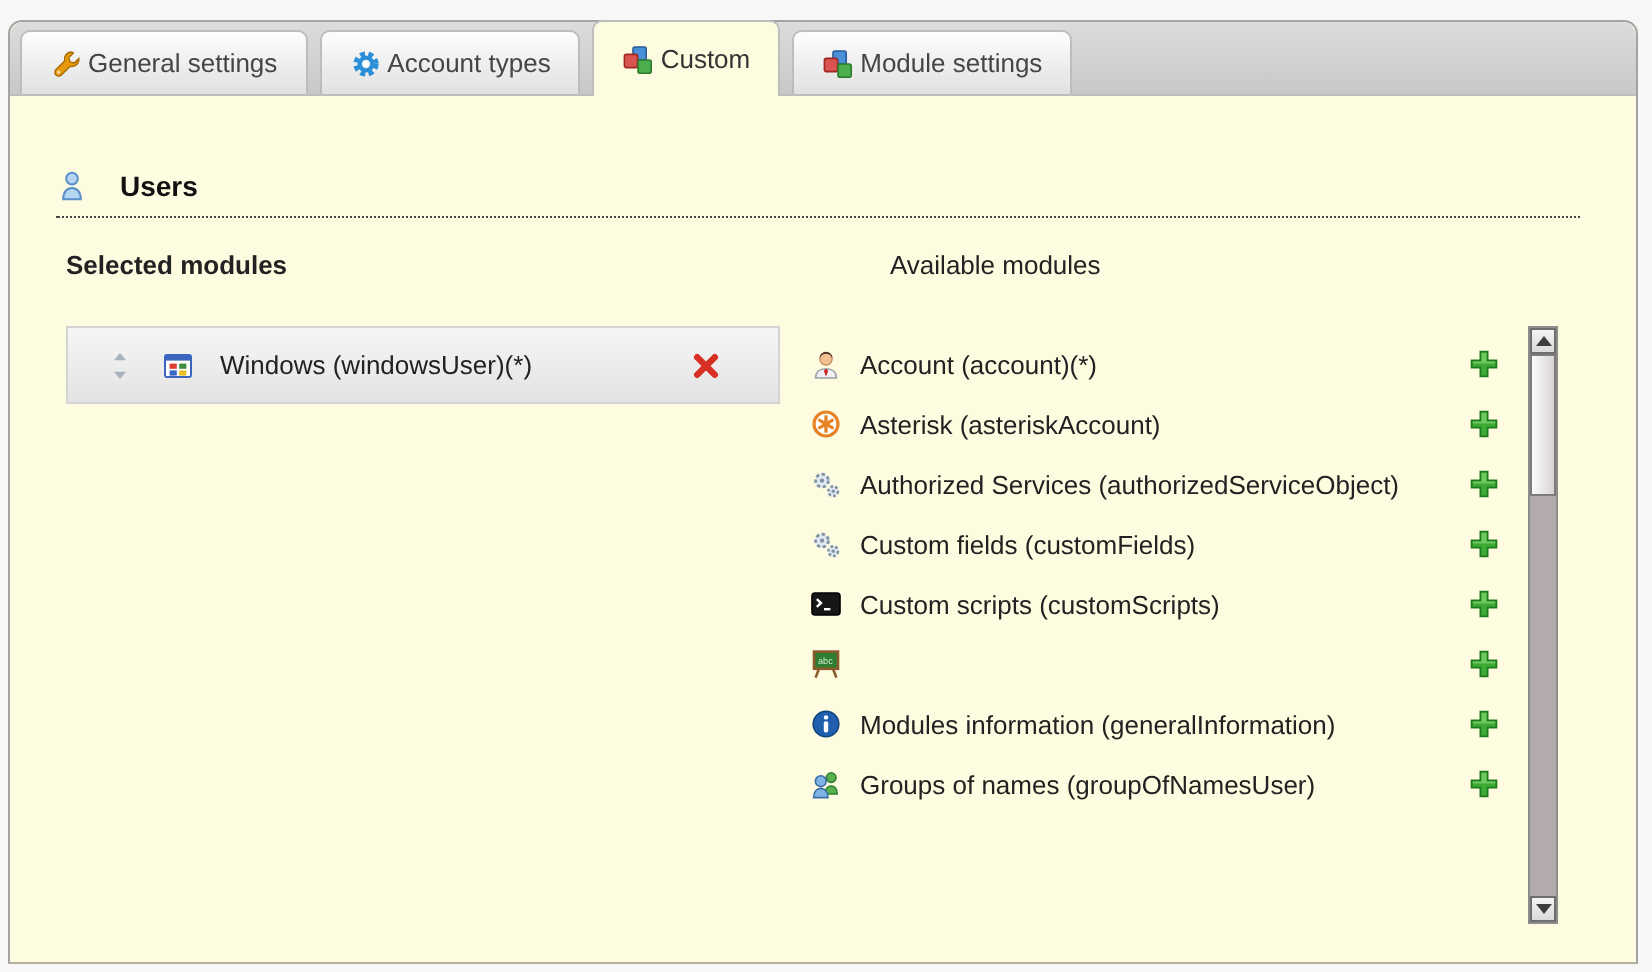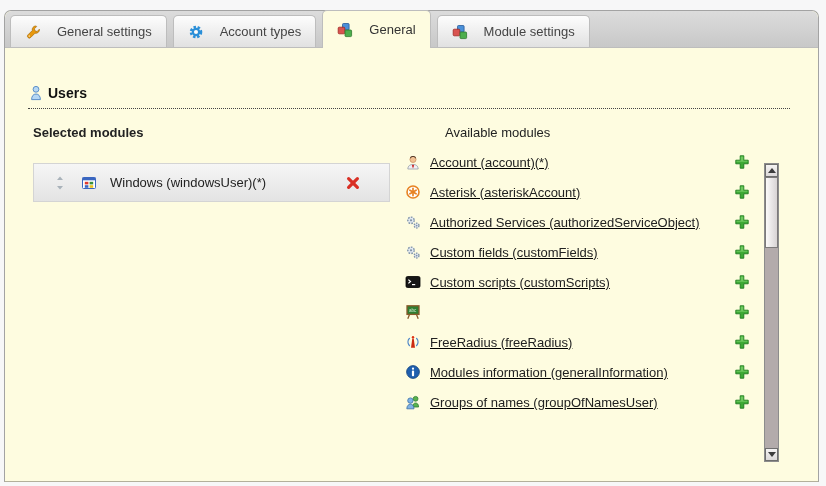--- a/index.html
+++ b/index.html
@@ -19,38 +19,38 @@
   .tab-strip {
     position:absolute; left:0; top:0; right:0; height:37px;
     background:linear-gradient(#dcdcdc,#c8c8c8);
     border-bottom:1px solid #bdbdbd;
     border-radius:7px 7px 0 0;
     display:flex; align-items:flex-end; padding-left:5px;
     box-sizing:border-box;
   }
   .tab {
     height:32px; margin-right:6px; padding:0 14px;
-    display:flex; align-items:center; gap:16px;
+    display:flex; align-items:center; gap:3px;
     background:linear-gradient(#fdfdfd,#e1e1e1);
     border:1px solid #bdbdbd; border-bottom:none;
     border-radius:5px 5px 0 0;
     font-size:13px; color:#454545; white-space:nowrap; cursor:pointer;
     box-sizing:border-box;
   }
   .tab.active {
     height:38px; margin-bottom:-1px; position:relative; z-index:2;
     background:#fefce0; color:#333;
   }
   .tab-icon, .icon16 { width:16px; height:16px; display:inline-block; flex:0 0 16px; }
   .tab-icon svg, .icon16 svg { display:block; }
 
   
   .users-header {
     position:absolute; left:23px; top:74px; right:28px;
-    display:flex; align-items:center; gap:4px;
+    display:flex; align-items:center; gap:16px;
     padding-bottom:7px; border-bottom:1px dotted #444;
   }
   .users-header .title { font-size:14px; font-weight:bold; color:#111; }
 
   .col-label { position:absolute; font-size:13px; color:#222; }
   .col-label.left  { left:28px;  top:114px;font-weight:bold; }
   .col-label.right { left:400px; top:114px;margin-left:40px; }
 
   
   .sel-list { position:absolute; left:28px; top:152px; width:357px; }
@@ -63,21 +63,21 @@
   .drag-handle { width:12px; height:16px; margin-left:2px; cursor:ns-resize; }
   .sel-row .mod-icon { margin-left:15px; }
   .sel-row .mod-label { margin-left:13px; font-size:13px; color:#222; }
   .icon-btn {
     background:none; border:none; padding:0; margin:0; cursor:pointer;
     width:16px; height:16px; display:flex; align-items:center; justify-content:center;
   }
   .sel-row .icon-btn { margin-left:auto; margin-right:10px; }
 
   
-  .avail-list { position:absolute; left:400px; top:136px; width:348px;text-decoration:underline; }
+  .avail-list { position:absolute; left:400px; top:156px; width:348px; }
   .avail-row { height:30px; display:flex; align-items:center; }
   .avail-row .mod-icon { flex:0 0 16px; }
   .avail-row .mod-label { margin-left:9px; font-size:13px; color:#222; white-space:nowrap; }
   .avail-row .icon-btn { margin-left:auto; margin-right:3px; }
   .mod-icon { width:16px; height:16px; }
 
   
   .scrollbar {
     position:absolute; left:759px; top:152px; width:15px; height:299px;
     background:#b3abab; border:1px solid #8c8c8c; box-sizing:border-box;
@@ -126,21 +126,21 @@
   </div>
 
   <div class="tab active">
     <span class="tab-icon">
             <svg width="16" height="16" viewBox="0 0 16 16">
               <rect x="5.5" y="1.5" width="6.6" height="6.6" rx="1" fill="#4a90d9" stroke="#2a5a99" stroke-width="0.8"></rect>
               <rect x="1.2" y="5.2" width="6.6" height="6.6" rx="1" fill="#d9534f" stroke="#a02622" stroke-width="0.8"></rect>
               <rect x="8" y="8" width="6.6" height="6.6" rx="1" fill="#4cae4c" stroke="#2d7a2d" stroke-width="0.8"></rect>
             </svg>
           </span>
-    <span class="tab-label">General</span>
+    <span class="tab-label">Custom</span>
   </div>
 
   <div class="tab">
     <span class="tab-icon">
             <svg width="16" height="16" viewBox="0 0 16 16">
               <rect x="5.5" y="1.5" width="6.6" height="6.6" rx="1" fill="#4a90d9" stroke="#2a5a99" stroke-width="0.8"></rect>
               <rect x="1.2" y="5.2" width="6.6" height="6.6" rx="1" fill="#d9534f" stroke="#a02622" stroke-width="0.8"></rect>
               <rect x="8" y="8" width="6.6" height="6.6" rx="1" fill="#4cae4c" stroke="#2d7a2d" stroke-width="0.8"></rect>
             </svg>
           </span>
@@ -308,39 +308,20 @@
     <button class="icon-btn">
       <span class="icon16">
         <svg width="16" height="16" viewBox="0 0 16 16">
           <path d="M6.2 1.8h3.6v4.4h4.4v3.6H9.8v4.4H6.2V9.8H1.8V6.2h4.4z" fill="#3daa35" stroke="#1e7a1e" stroke-width="0.9"></path>
           <path d="M6.7 2.4h2.6v4.4h4.3v1H2.4v-1h4.3z" fill="#7fd26e" opacity="0.75"></path>
         </svg>
       </span>
     </button>
   </div>
 
-  <div class="avail-row">
-    <span class="mod-icon icon16">
-            <svg width="16" height="16" viewBox="0 0 16 16">
-              <circle cx="8" cy="3.2" r="1.2" fill="#e03010"></circle>
-              <path d="M7.3 4.4h1.4l1.3 9.4H6z" fill="#cc2b10"></path>
-              <path d="M4.4 4.4a5.4 5.4 0 0 0 0 7.2" stroke="#4a84c8" stroke-width="1.3" fill="none" stroke-linecap="round"></path>
-              <path d="M11.6 4.4a5.4 5.4 0 0 1 0 7.2" stroke="#4a84c8" stroke-width="1.3" fill="none" stroke-linecap="round"></path>
-            </svg>
-          </span>
-    <span class="mod-label">FreeRadius (freeRadius)</span>
-    <button class="icon-btn">
-      <span class="icon16">
-        <svg width="16" height="16" viewBox="0 0 16 16">
-          <path d="M6.2 1.8h3.6v4.4h4.4v3.6H9.8v4.4H6.2V9.8H1.8V6.2h4.4z" fill="#3daa35" stroke="#1e7a1e" stroke-width="0.9"></path>
-          <path d="M6.7 2.4h2.6v4.4h4.3v1H2.4v-1h4.3z" fill="#7fd26e" opacity="0.75"></path>
-        </svg>
-      </span>
-    </button>
-  </div>
 
   <div class="avail-row">
     <span class="mod-icon icon16">
             <svg width="16" height="16" viewBox="0 0 16 16">
               <circle cx="8" cy="8" r="6.4" fill="#1f5fae" stroke="#14447e" stroke-width="0.8"></circle>
               <circle cx="8" cy="4.7" r="1.1" fill="#fff"></circle>
               <rect x="6.9" y="6.6" width="2.2" height="5.6" rx="1" fill="#fff"></rect>
             </svg>
           </span>
     <span class="mod-label">Modules information (generalInformation)</span>

